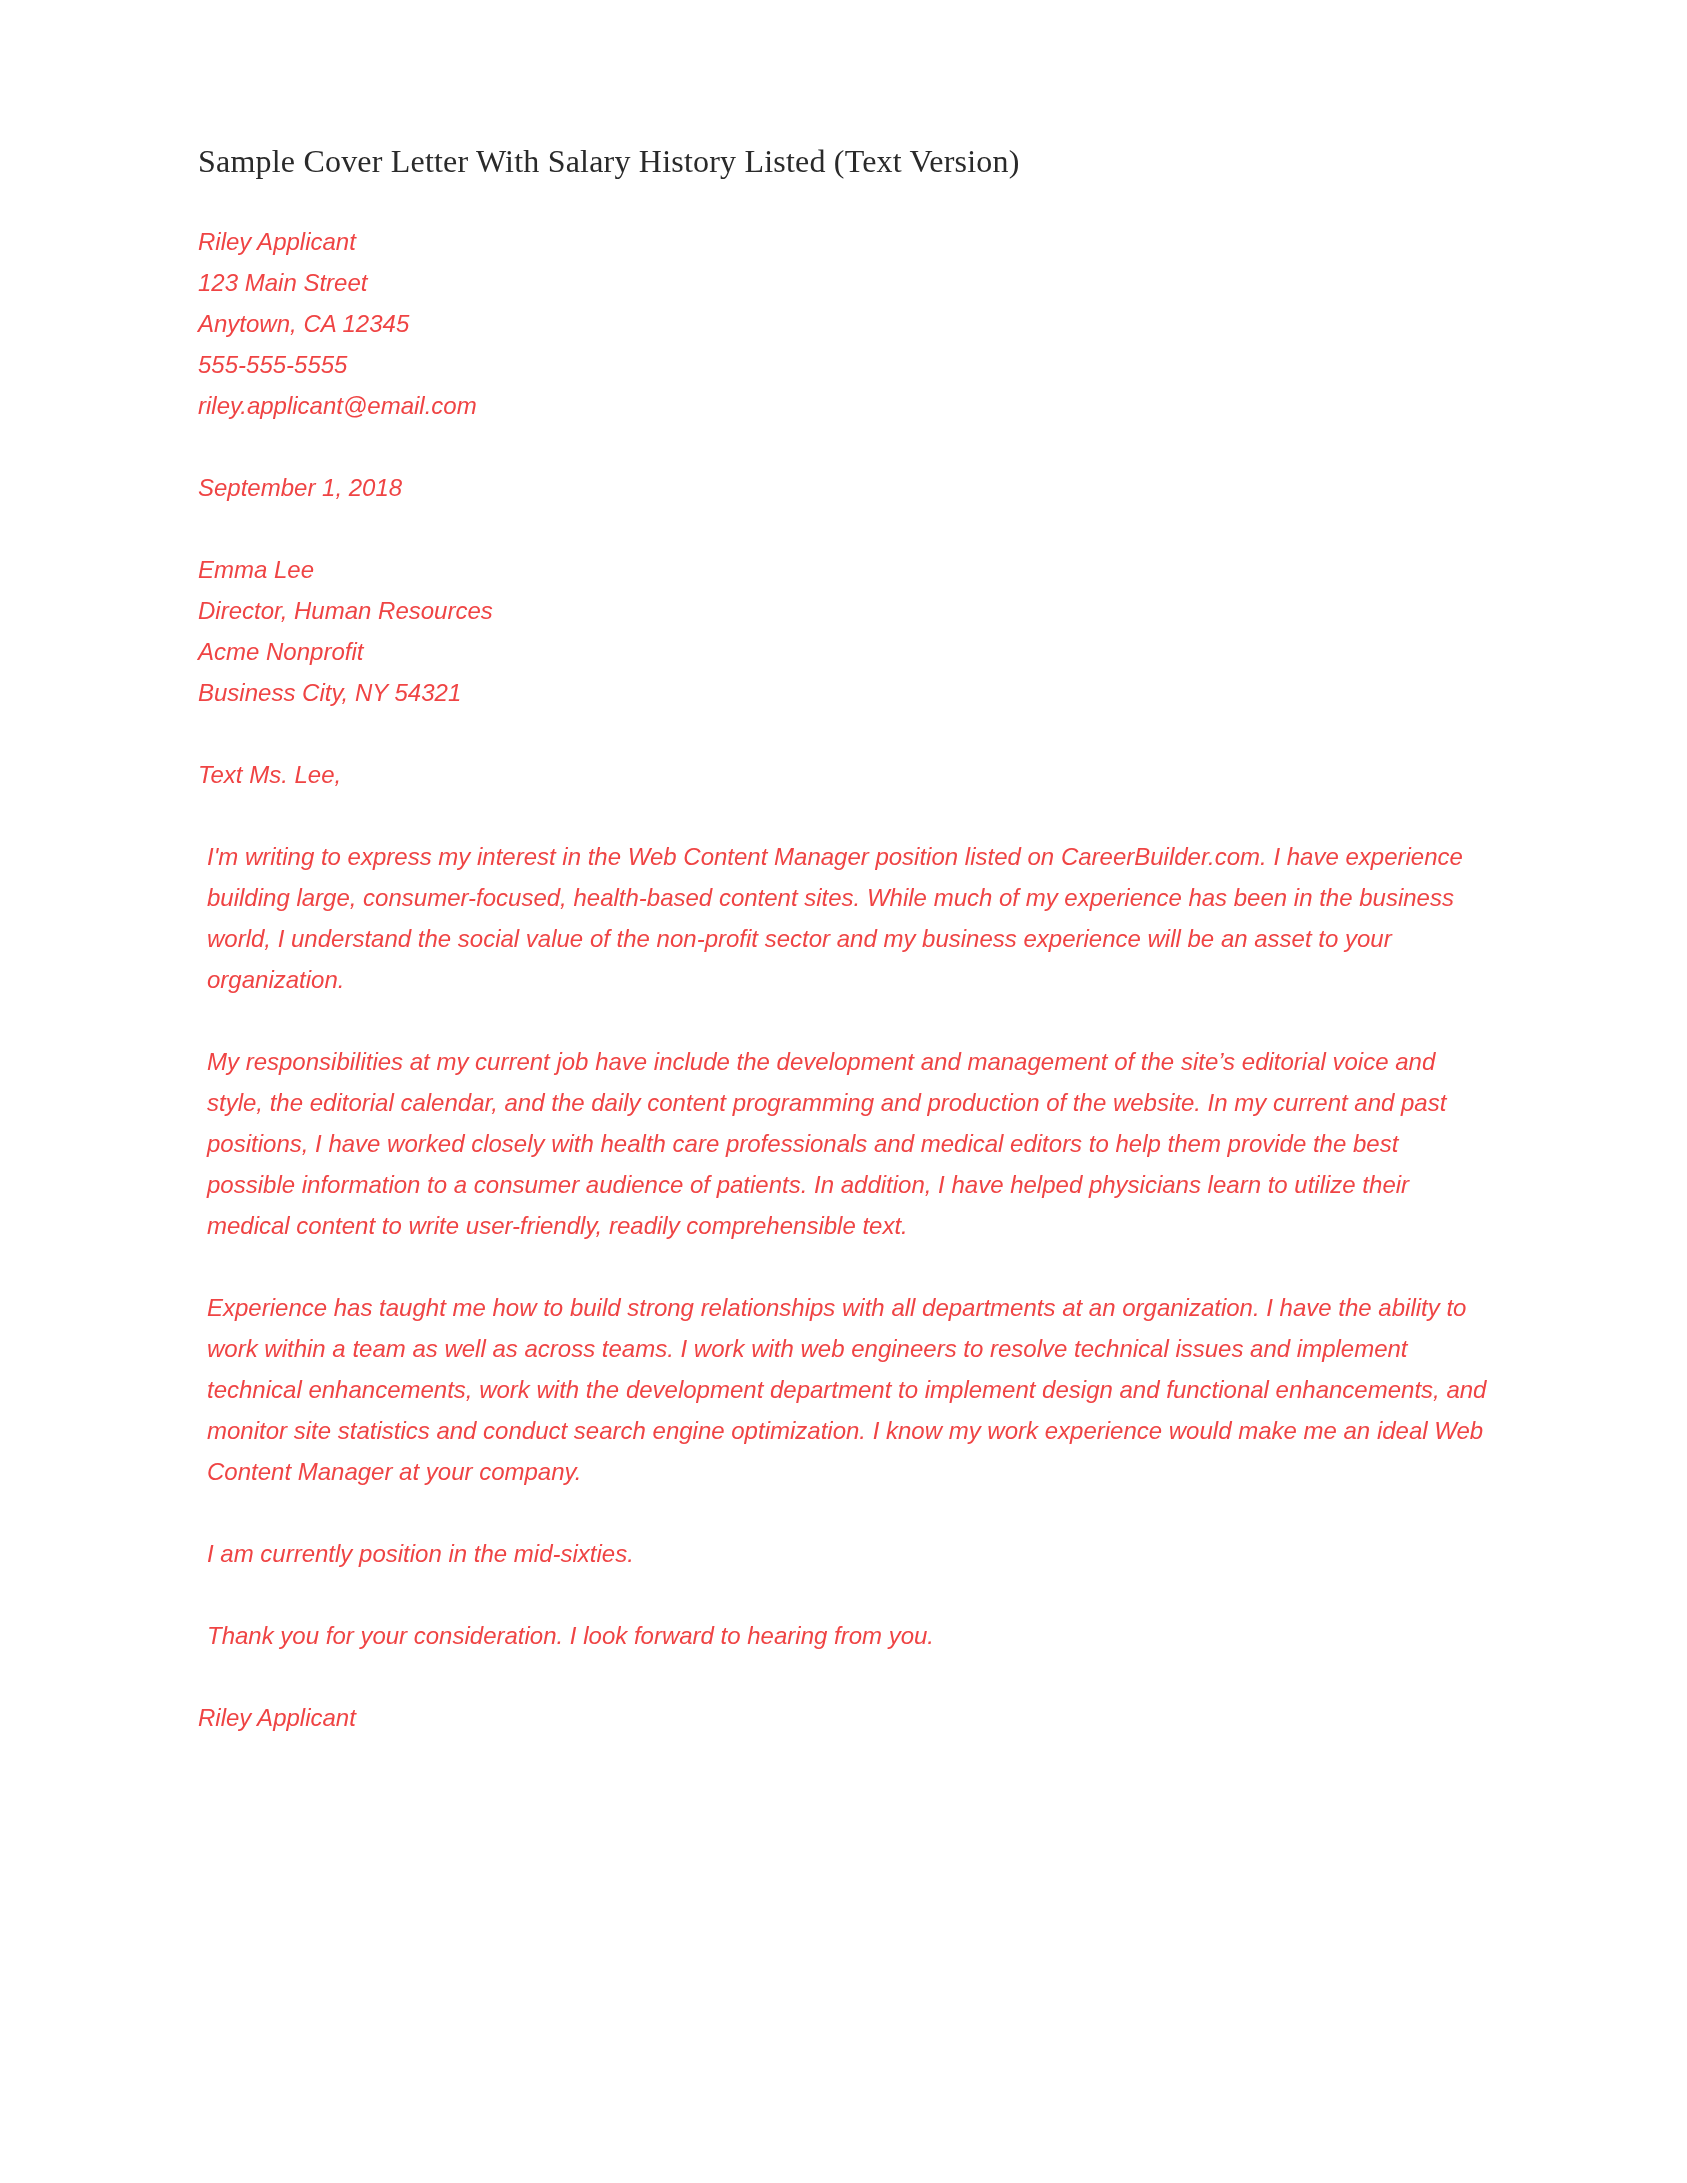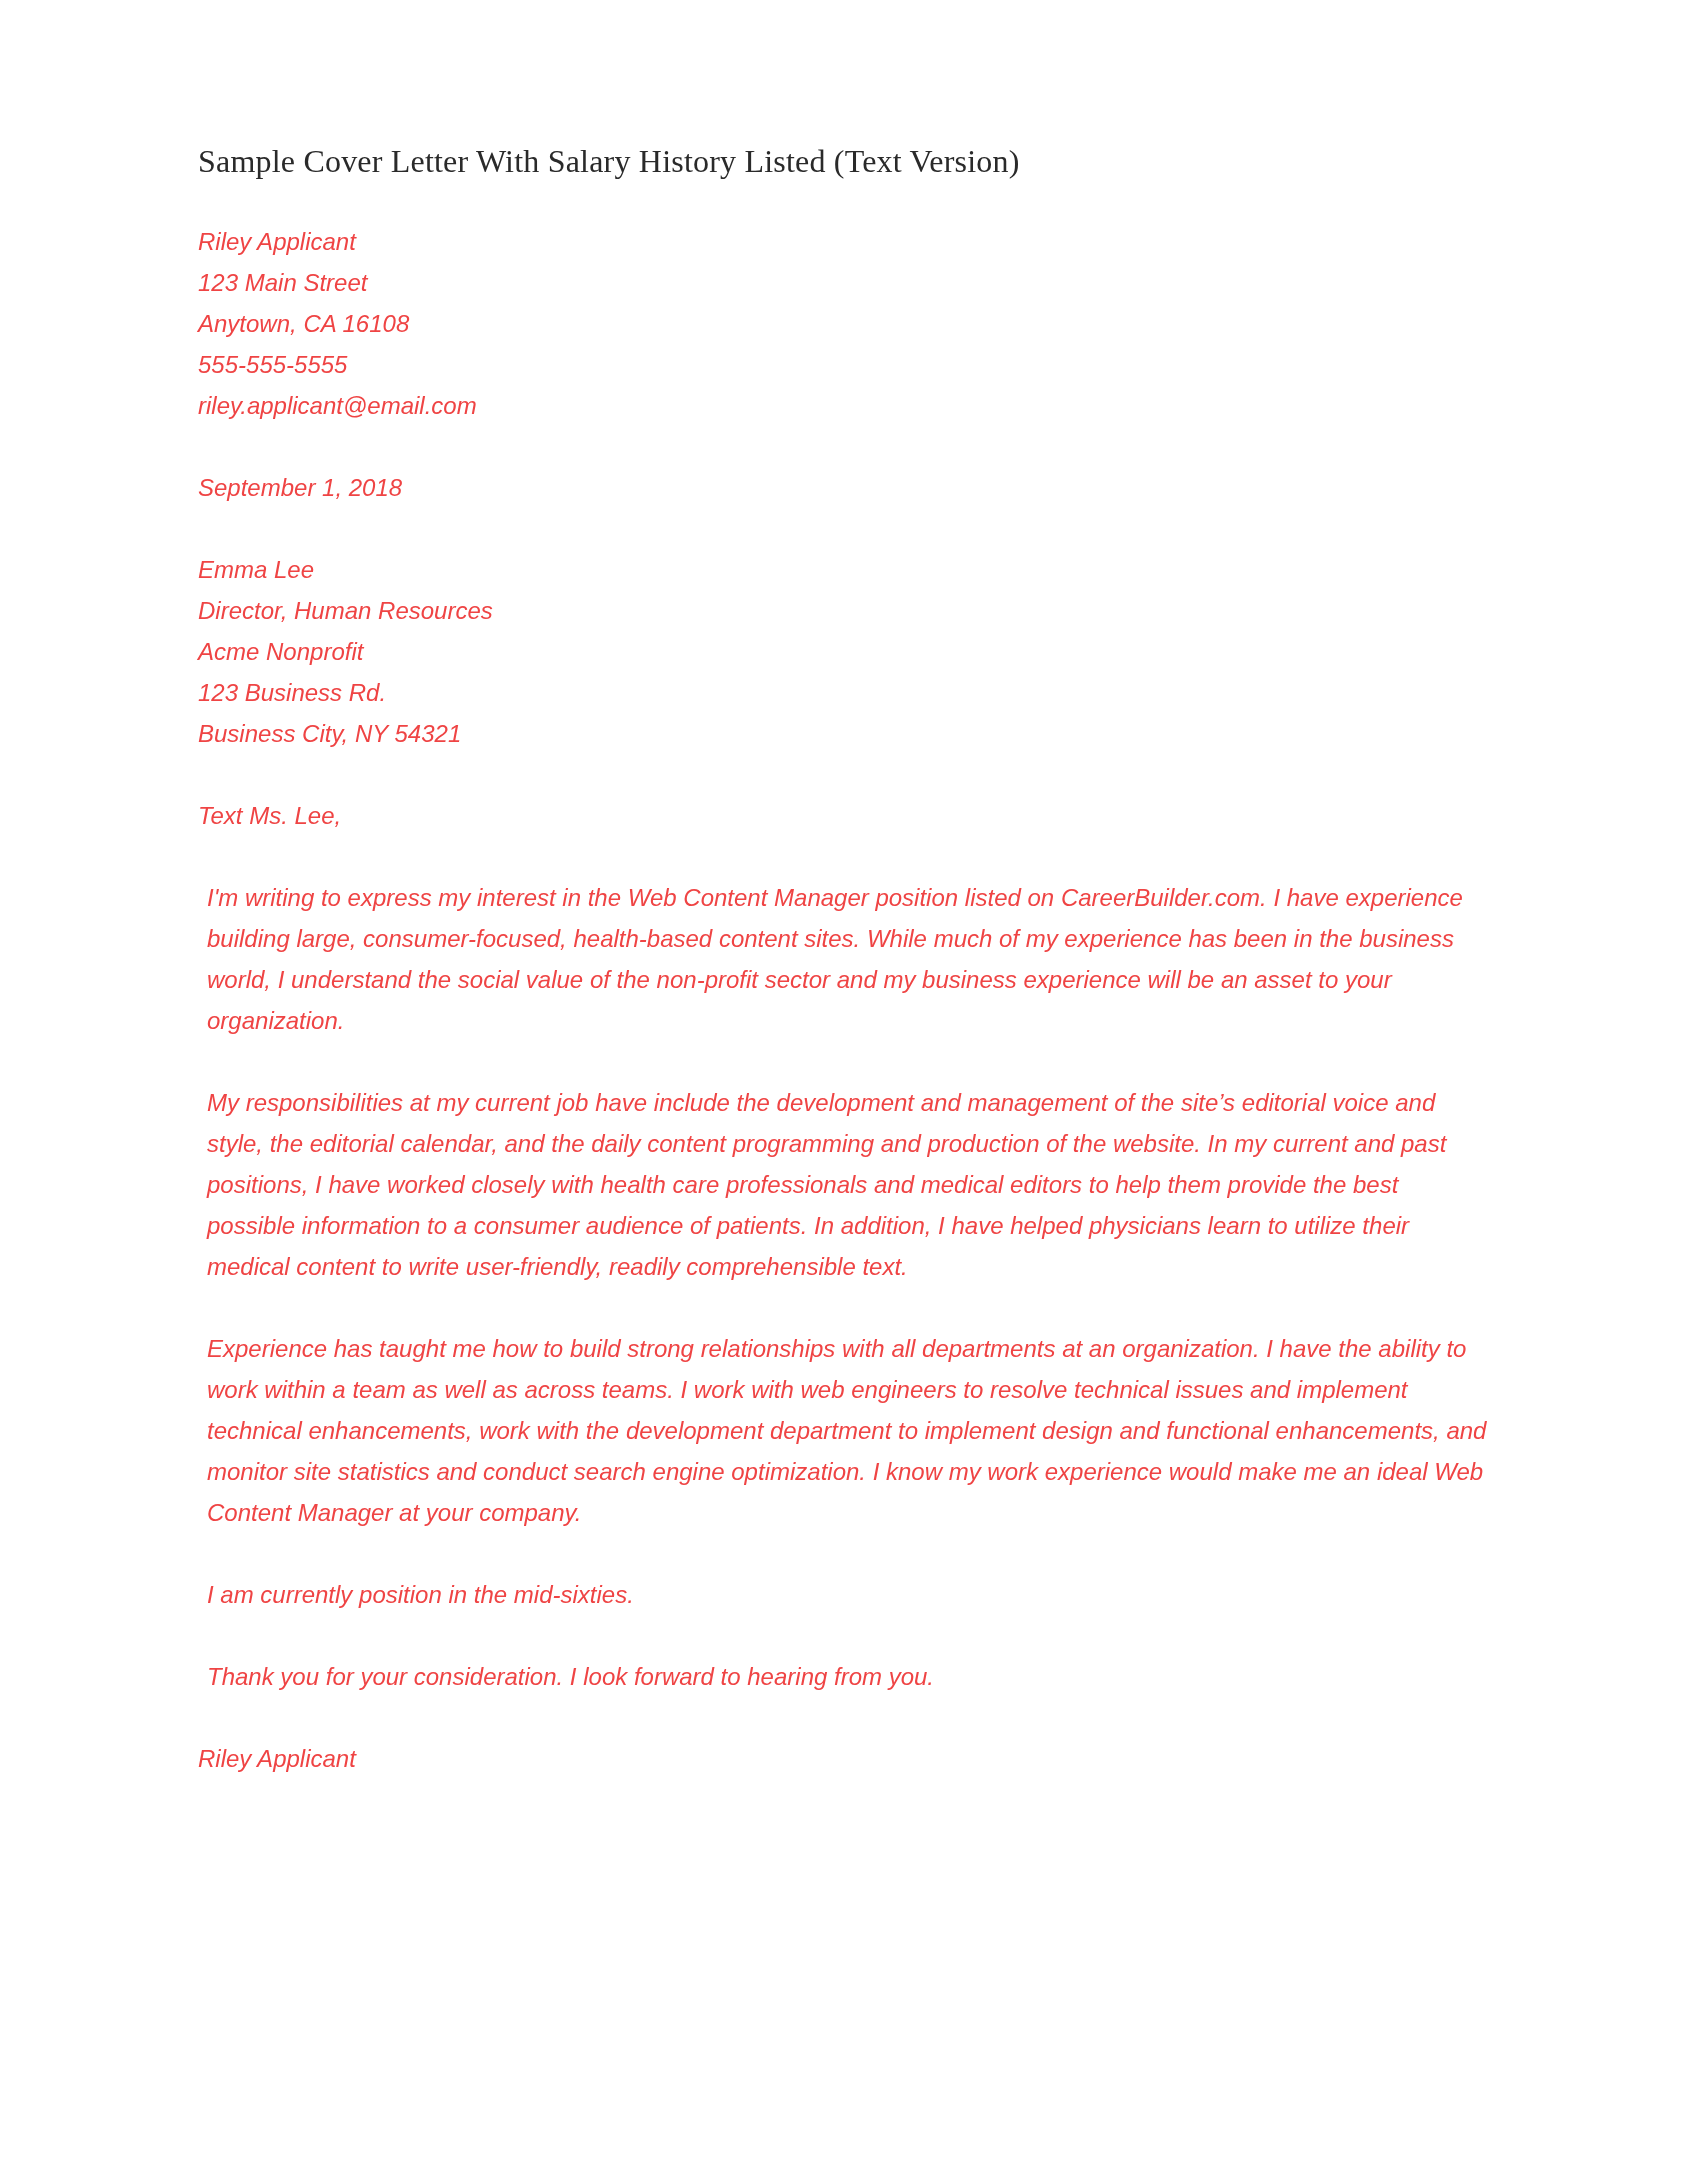--- a/index.html
+++ b/index.html
@@ -50,32 +50,31 @@
 
 <div class="page">
 
   <h1 class="doc-title">Sample Cover Letter With Salary History Listed (Text Version)</h1>
 
   <div class="letter">
 
     <div class="block">
       <div class="line">Riley Applicant</div>
       <div class="line">123 Main Street</div>
-      <div class="line">Anytown, CA 16108</div>
+      <div class="line">Anytown, CA 12345</div>
       <div class="line">555-555-5555</div>
       <div class="line">riley.applicant@email.com</div>
     </div>
 
     <div class="block">September 1, 2018</div>
 
     <div class="block">
       <div class="line">Emma Lee</div>
       <div class="line">Director, Human Resources</div>
       <div class="line">Acme Nonprofit</div>
-      <div class="line">123 Business Rd.</div>
       <div class="line">Business City, NY 54321</div>
     </div>
 
     <div class="block">Text Ms. Lee,</div>
 
     <p class="block">I'm writing to express my interest in the Web Content Manager position listed on CareerBuilder.com. I have experience building large, consumer-focused, health-based content sites. While much of my experience has been in the business world, I understand the social value of the non-profit sector and my business experience will be an asset to your organization.</p>
     <p class="block">My responsibilities at my current job have include the development and management of the site’s editorial voice and style, the editorial calendar, and the daily content programming and production of the website. In my current and past positions, I have worked closely with health care professionals and medical editors to help them provide the best possible information to a consumer audience of patients. In addition, I have helped physicians learn to utilize their medical content to write user-friendly, readily comprehensible text.</p>
     <p class="block">Experience has taught me how to build strong relationships with all departments at an organization. I have the ability to work within a team as well as across teams. I work with web engineers to resolve technical issues and implement technical enhancements, work with the development department to implement design and functional enhancements, and monitor site statistics and conduct search engine optimization. I know my work experience would make me an ideal Web Content Manager at your company.</p>
     <p class="block">I am currently position in the mid-sixties.</p>
     <p class="block">Thank you for your consideration. I look forward to hearing from you.</p>

